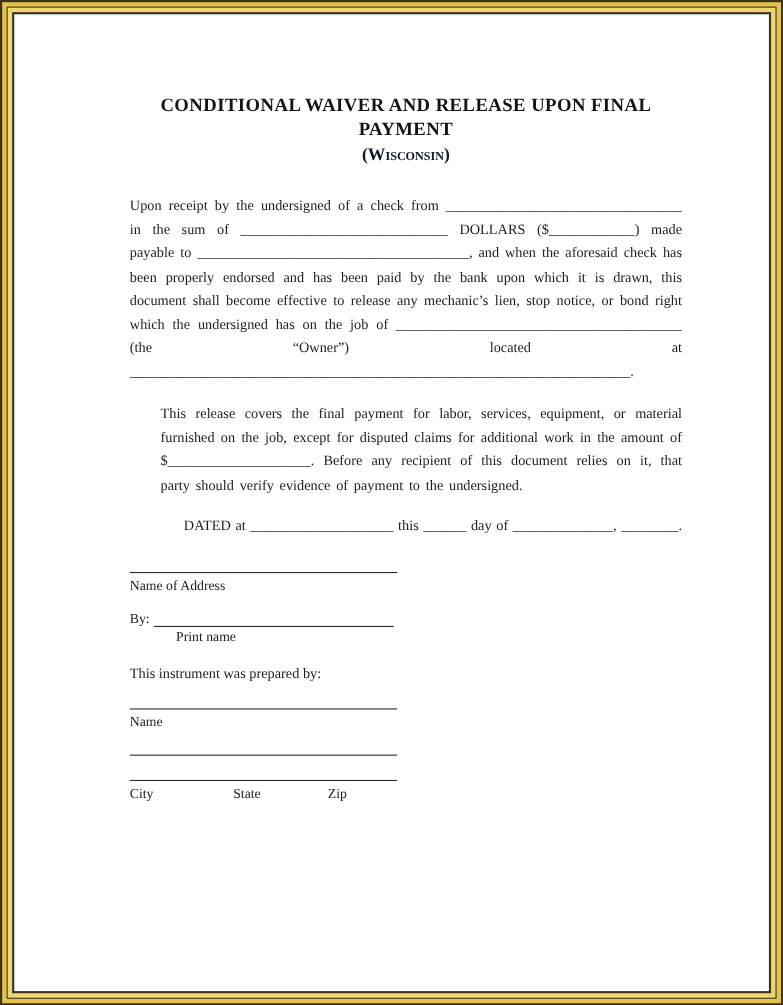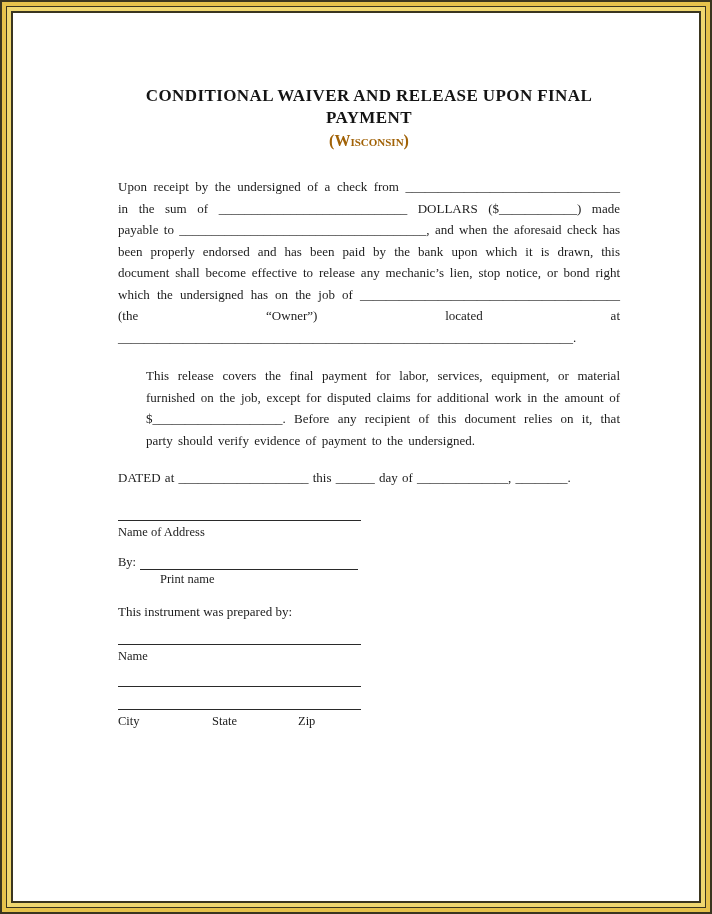--- a/index.html
+++ b/index.html
@@ -50,37 +50,38 @@
     line-height: 22px;
     color: #141414;
   }
   .subtitle {
     text-align: center;
     font-weight: bold;
     font-variant: small-caps;
     font-size: 16px;
     line-height: 22px;
     margin-top: 1px;
-    color: #a16207;
+    color: #0f172a;
   }
   .para {
     font-size: 13px;
     line-height: 21.5px;
     text-align: justify;
     text-align-last: left;
     word-spacing: 2px;
     margin: 0;
   }
   .para-1 { margin-top: 24px; }
   .para-2 { margin-top: 17px; margin-left: 28px; }
   .dated {
     font-size: 13px;
     line-height: 21px;
     margin-top: 16px;
     word-spacing: 1px;
+    text-align: right;
   }
   .sig-block {
     font-size: 12.5px;
   }
   .sig-rule {
     width: 243px;
     height: 0;
     border-bottom: 1px solid #2a2a2a;
   }
   .rule-company { margin-top: 32px; }

